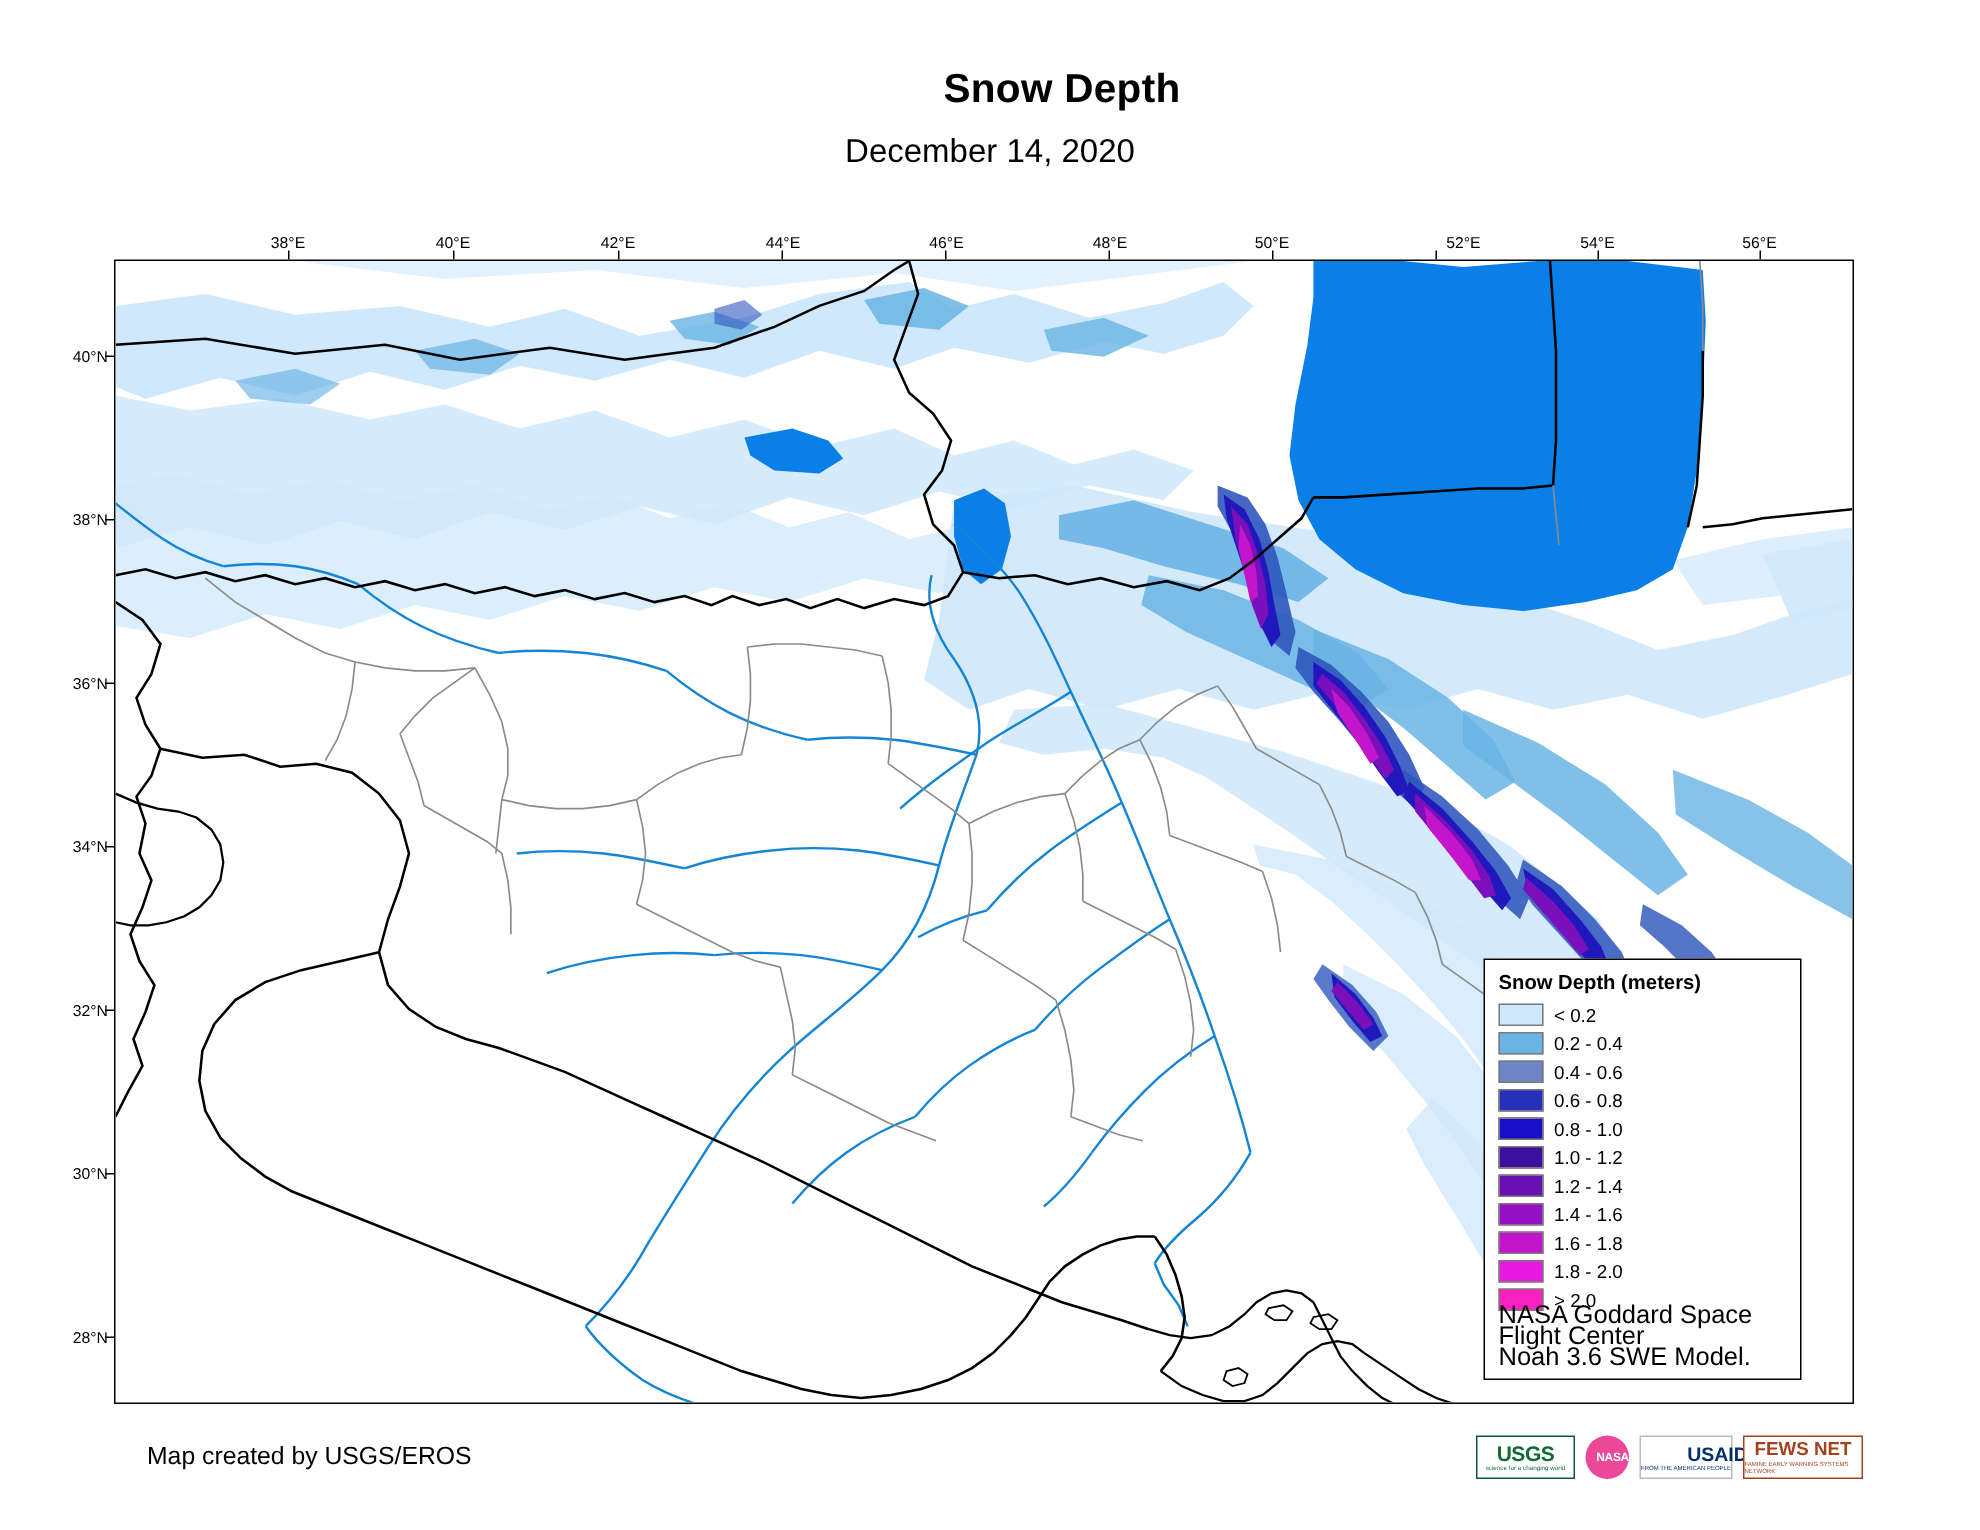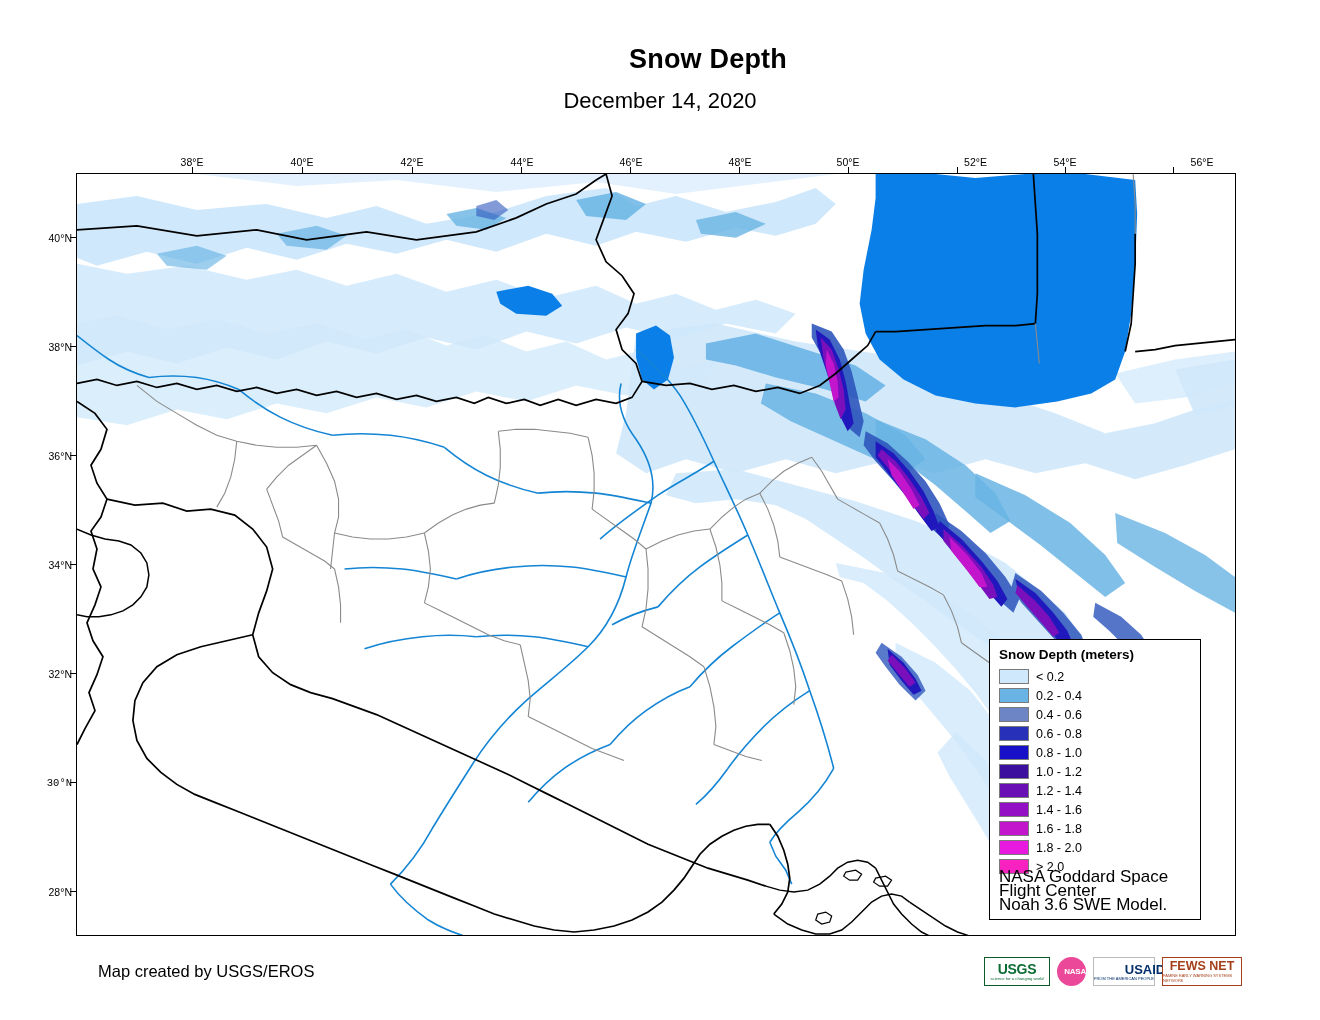--- a/index.html
+++ b/index.html
@@ -234,39 +234,39 @@
 
   <div class="lon-label" style="left:162px;">38°E</div>
   <div class="lon-label" style="left:272px;">40°E</div>
   <div class="lon-label" style="left:382px;">42°E</div>
   <div class="lon-label" style="left:492px;">44°E</div>
   <div class="lon-label" style="left:601px;">46°E</div>
   <div class="lon-label" style="left:710px;">48°E</div>
   <div class="lon-label" style="left:818px;">50°E</div>
   <div class="lon-label" style="left:927px;text-align:right;">52°E</div>
   <div class="lon-label" style="left:1035px;">54°E</div>
-  <div class="lon-label" style="left:1172px;">56°E</div>
+  <div class="lon-label" style="left:1143px;">56°E</div>
 
   <div class="tick-v" style="left:192px;"></div>
   <div class="tick-v" style="left:302px;"></div>
   <div class="tick-v" style="left:412px;"></div>
   <div class="tick-v" style="left:521px;"></div>
   <div class="tick-v" style="left:630px;"></div>
   <div class="tick-v" style="left:739px;"></div>
   <div class="tick-v" style="left:848px;"></div>
   <div class="tick-v" style="left:957px;"></div>
   <div class="tick-v" style="left:1065px;"></div>
   <div class="tick-v" style="left:1173px;"></div>
 
   <div class="lat-label" style="top:232px;">40°N</div>
   <div class="lat-label" style="top:341px;">38°N</div>
   <div class="lat-label" style="top:450px;">36°N</div>
   <div class="lat-label" style="top:559px;">34°N</div>
   <div class="lat-label" style="top:668px;">32°N</div>
-  <div class="lat-label" style="top:777px;font-family:Liberation Mono, monospace;">30°N</div>
+  <div class="lat-label" style="top:777px;">30°N</div>
   <div class="lat-label" style="top:886px;">28°N</div>
 
   <div class="tick-h" style="top:237px;"></div>
   <div class="tick-h" style="top:346px;"></div>
   <div class="tick-h" style="top:455px;"></div>
   <div class="tick-h" style="top:564px;"></div>
   <div class="tick-h" style="top:673px;"></div>
   <div class="tick-h" style="top:782px;"></div>
   <div class="tick-h" style="top:891px;"></div>
 

